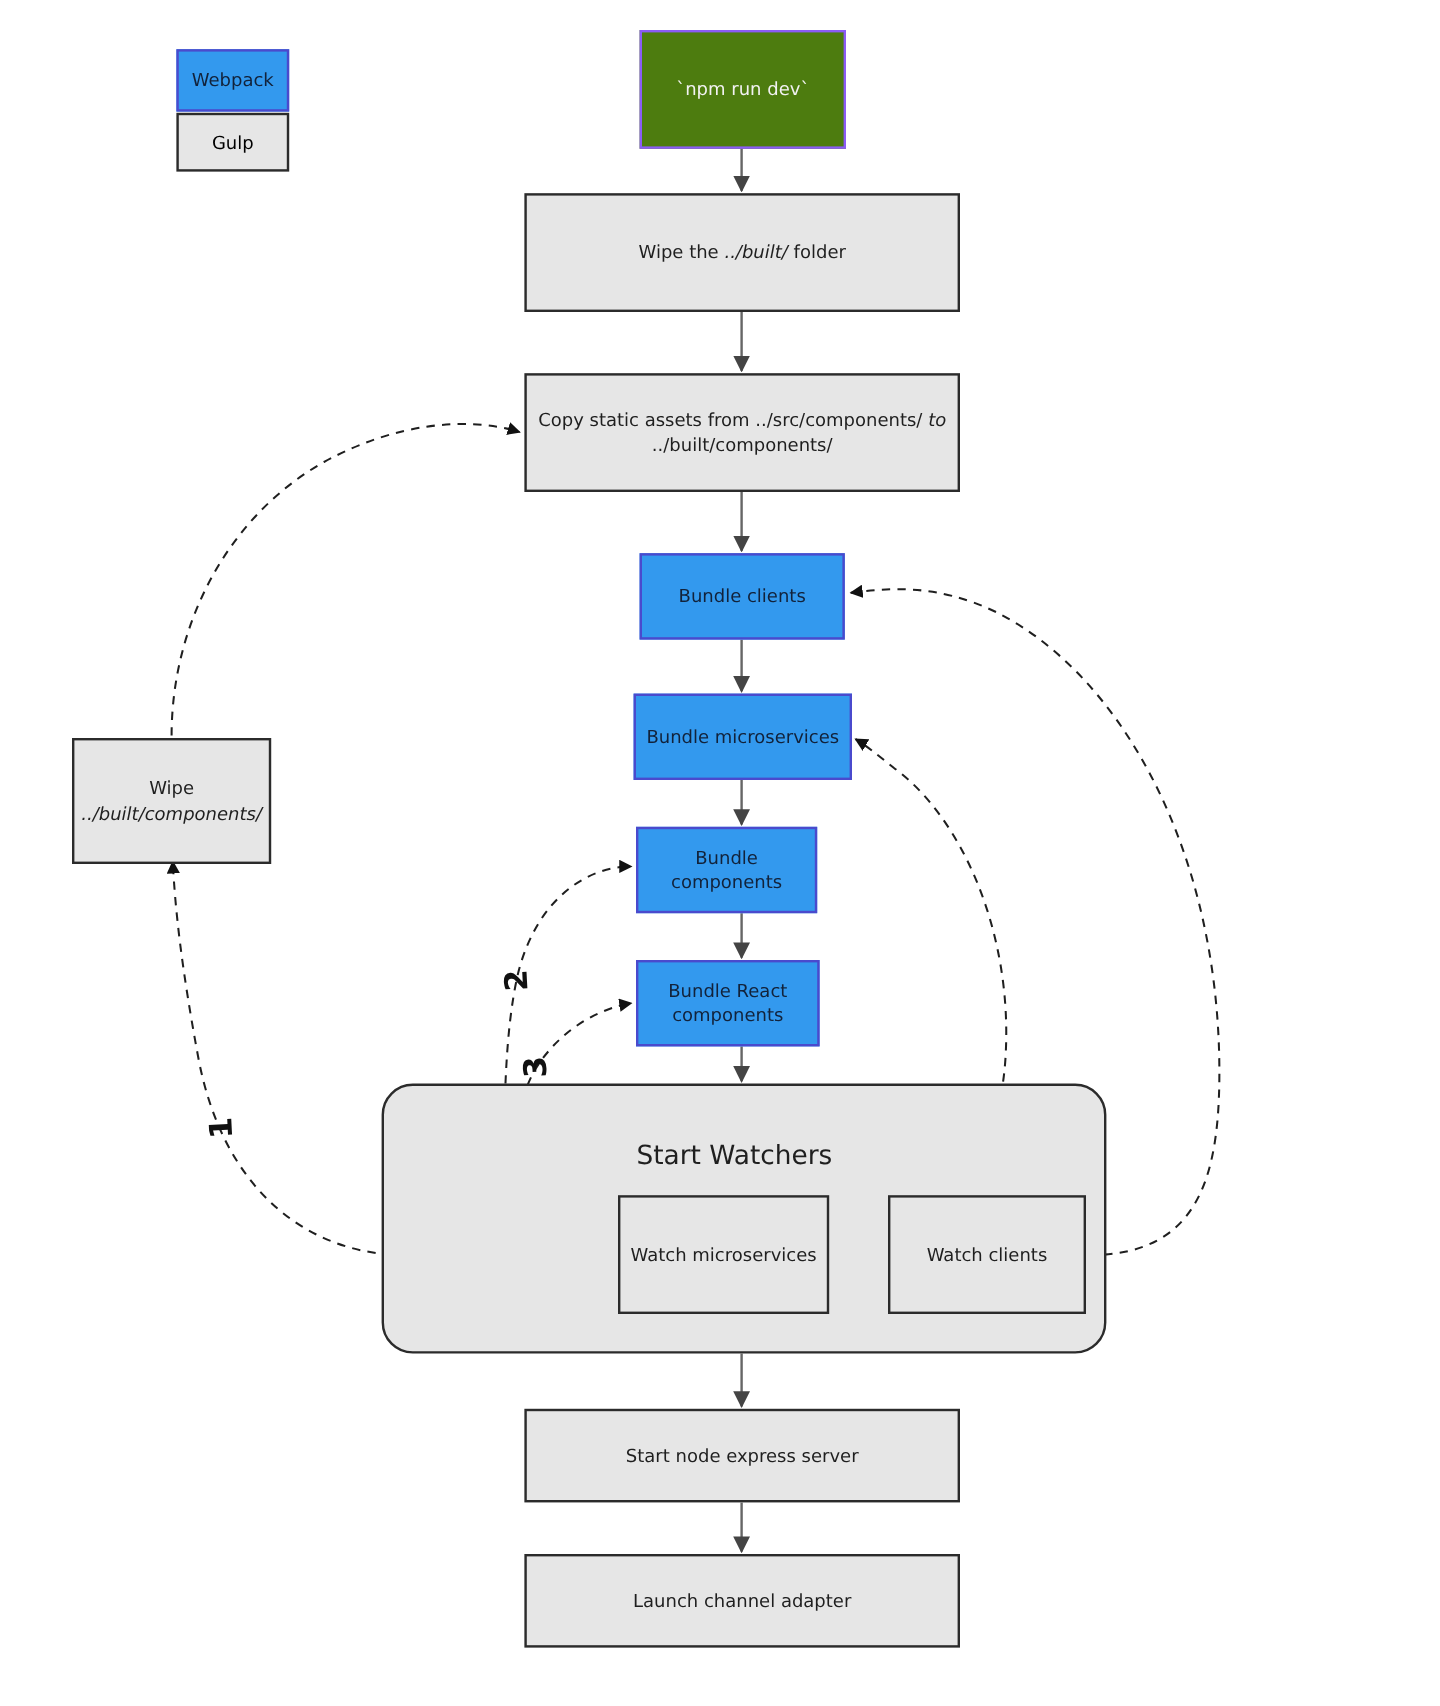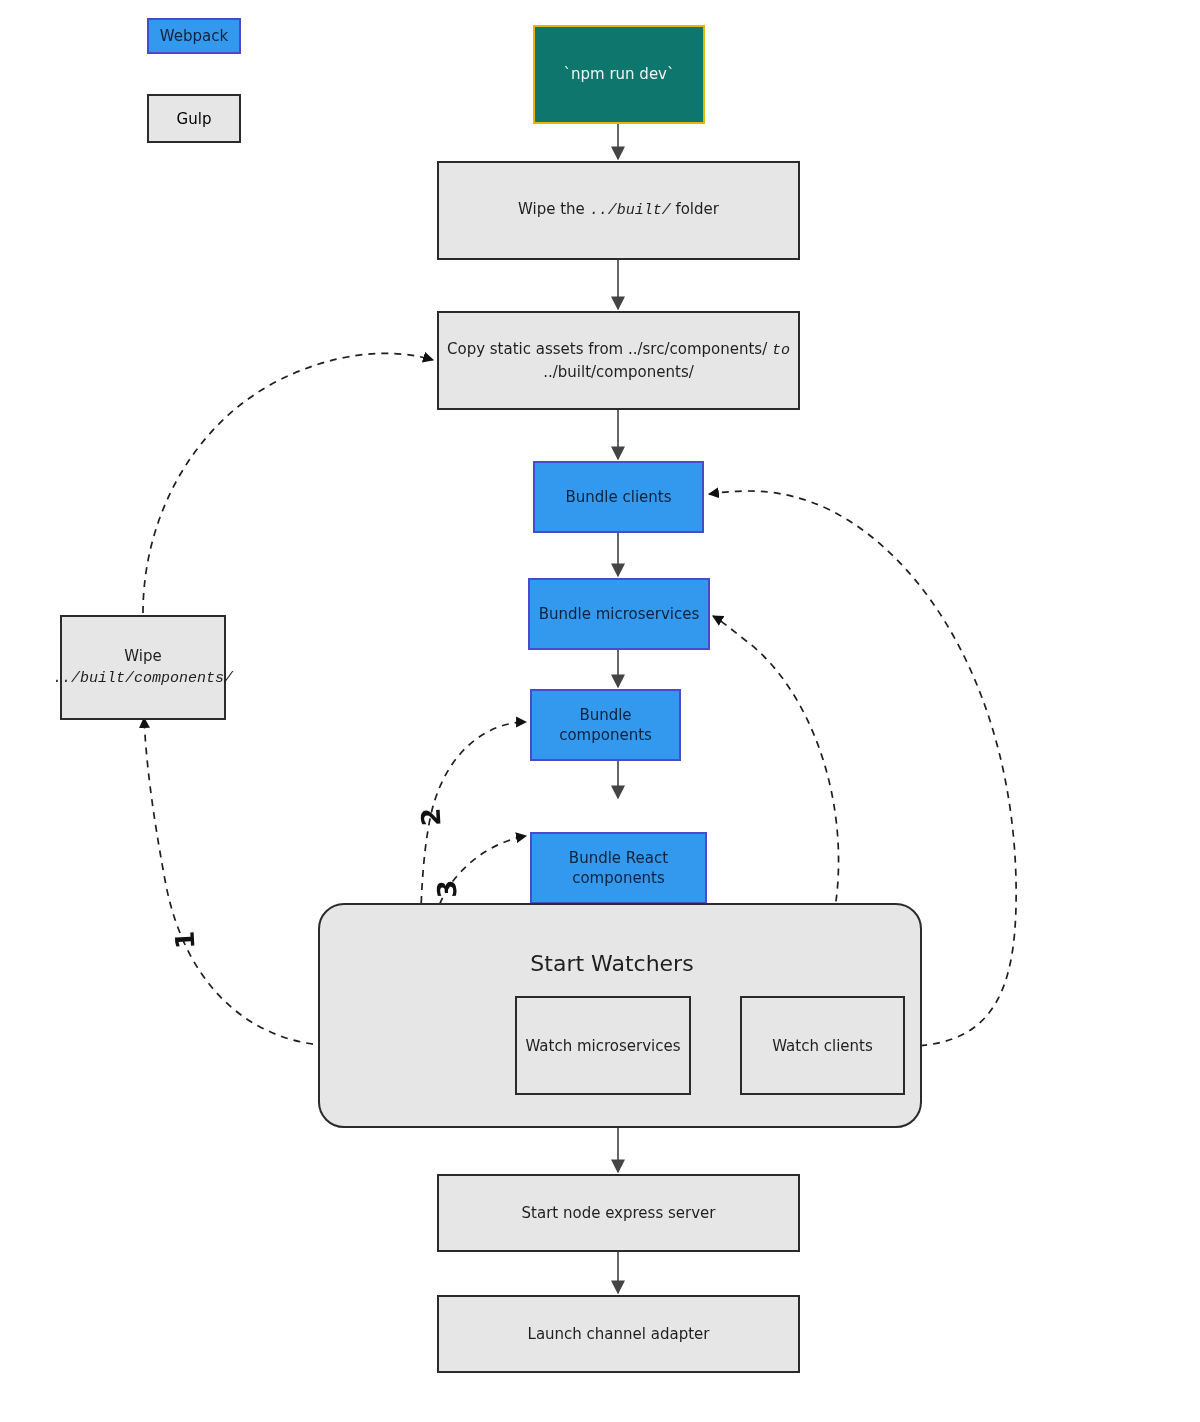--- a/index.html
+++ b/index.html
@@ -40,22 +40,22 @@
   .node-gulp {
     background: #e6e6e6;
     border: 2px solid #2b2b2b;
   }
   .node-webpack {
     background: #3399ee;
     border: 2px solid #4a4acd;
     color: #12223a;
   }
   .node-terminal {
-    background: #0f766e;
-    border: 2px solid #eab308;
+    background: #4d7c0f;
+    border: 2px solid #8b5cf6;
     color: #f2f2f2;
   }
   .node-group {
     background: #e6e6e6;
     border: 2px solid #2b2b2b;
     border-radius: 26px;
     display: block;
   }
   .group-title {
     position: absolute;
@@ -74,21 +74,20 @@
     display: flex;
     align-items: center;
     justify-content: center;
     text-align: center;
     font-size: 15px;
     color: #1f1f1f;
     z-index: 3;
   }
   .node i {
     font-style: italic;
-    font-family: Liberation Mono, monospace;
   }
   .edge-label {
     position: absolute;
     font-size: 26px;
     font-weight: 700;
     color: #111111;
     z-index: 4;
     transform-origin: 50% 50%;
     user-select: none;
   }
@@ -141,21 +140,21 @@
       <path d="M 420 994 C 420 930 420 860 432 810 C 448 748 490 722 526 722"></path>
 
       <path d="M 428 994 C 428 950 432 912 448 888 C 470 855 502 840 526 836"></path>
 
       <path d="M 665 1046 C 760 1046 832 990 838 880 C 844 775 800 680 745 640 C 730 628 720 620 713 616"></path>
 
       <path d="M 907 1046 C 1000 1046 1018 980 1016 880 C 1012 700 930 560 830 510 C 780 486 740 490 709 494"></path>
     </g>
   </svg>
 
-  <div class="legend-box node-webpack" style="left:147px; top:18px; width:94px; height:36px;">
+  <div class="legend-box node-webpack" style="left:147px; top:41px; width:94px; height:52px;">
     <span>Webpack</span>
   </div>
 
   <div class="legend-box node-gulp" style="left:147px; top:94px; width:94px; height:49px;">
     <span>Gulp</span>
   </div>
 
   <div class="node node-terminal" style="left:533px; top:25px; width:172px; height:99px;">
     <span>`npm run dev`</span>
   </div>
@@ -178,21 +177,21 @@
   </div>
 
   <div class="node node-webpack" style="left:528px; top:578px; width:182px; height:72px;">
     <span>Bundle microservices</span>
   </div>
 
   <div class="node node-webpack" style="left:530px; top:689px; width:151px; height:72px;">
     <span>Bundle components</span>
   </div>
 
-  <div class="node node-webpack" style="left:530px; top:832px; width:177px; height:72px;">
+  <div class="node node-webpack" style="left:530px; top:800px; width:153px; height:72px;">
     <span>
       <span>Bundle React</span><br>
       <span>components</span>
     </span>
   </div>
 
   <div class="node node-group" style="left:318px; top:903px; width:604px; height:225px;">
     <div class="group-title">Start Watchers</div>
   </div>
 

